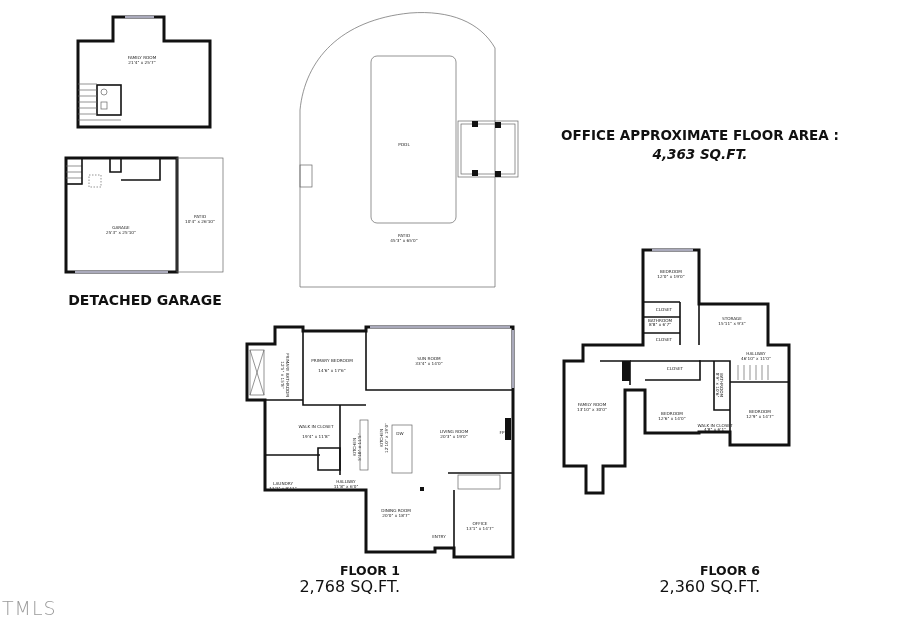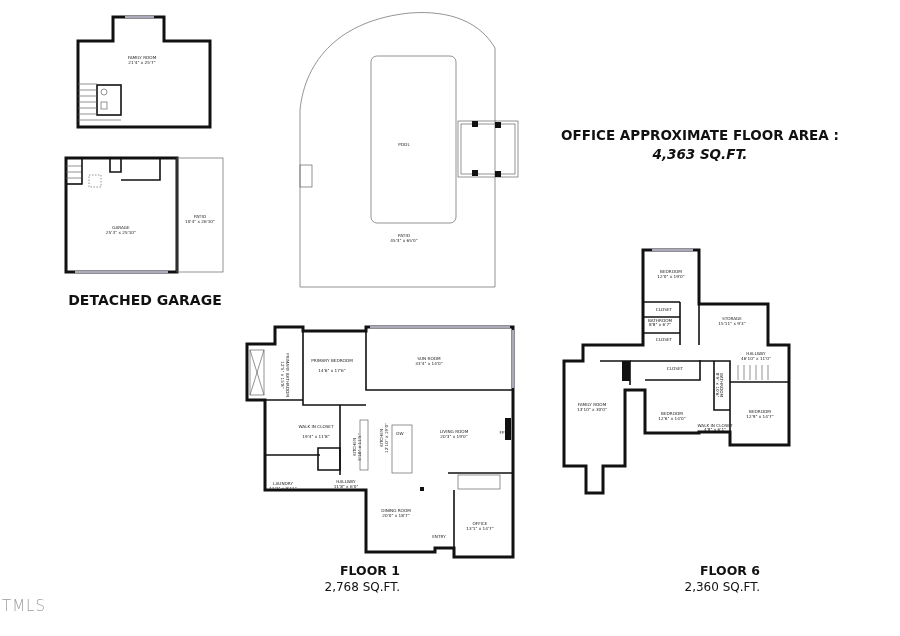--- a/index.html
+++ b/index.html
@@ -4,23 +4,23 @@
 <style>
   html, body { margin:0; padding:0; background:#ffffff; }
   body { width:900px; height:636px; position:relative; overflow:hidden; font-family:"DejaVu Sans", sans-serif; color:#111; }
   #plan { position:absolute; left:0; top:0; width:900px; height:636px; }
   .title-block { position:absolute; left:540px; top:126px; width:320px; text-align:center; }
   .title-main { font-family:"DejaVu Sans", sans-serif; font-weight:bold; font-size:22px; letter-spacing:0.5px; line-height:28px; white-space:nowrap; }
   .title-sub { font-weight:bold; font-size:13.5px; line-height:19px; white-space:nowrap; }
   .title-area { font-weight:bold; font-size:13.5px; line-height:19px;font-style:italic; }
   .caption { position:absolute; text-align:right; font-family:"DejaVu Sans", sans-serif; }
   .caption .c-title { font-weight:bold; font-size:12.5px; line-height:16px; }
-  .caption .c-area { font-size:12px; line-height:16px; }
+  .caption .c-area { font-size:16px; line-height:16px; }
   .garage-caption { position:absolute; left:60px; top:292px; width:170px; text-align:center; font-weight:bold; font-size:14px; }
-  .mls { position:absolute; left:2px; top:597px; font-size:15px; color:#9a9a9a; font-family:"DejaVu Sans", sans-serif; font-weight:300; letter-spacing:1px; }
+  .mls { position:absolute; left:2px; top:597px; font-size:19px; color:#9a9a9a; font-family:"DejaVu Sans", sans-serif; font-weight:300; letter-spacing:1px; }
   .rl { font-family:"DejaVu Sans", sans-serif; font-size:4.2px; fill:#222; text-anchor:middle; }
   .wall { fill:none; stroke:#111; stroke-width:3; }
   .iwall { fill:none; stroke:#111; stroke-width:1.6; }
   .thin { fill:none; stroke:#666; stroke-width:0.7; }
   .win { stroke:#aab; stroke-width:2.4; }
 </style>
 </head>
 <body>
 
 <svg id="plan" viewBox="0 0 900 636" xmlns="http://www.w3.org/2000/svg">

